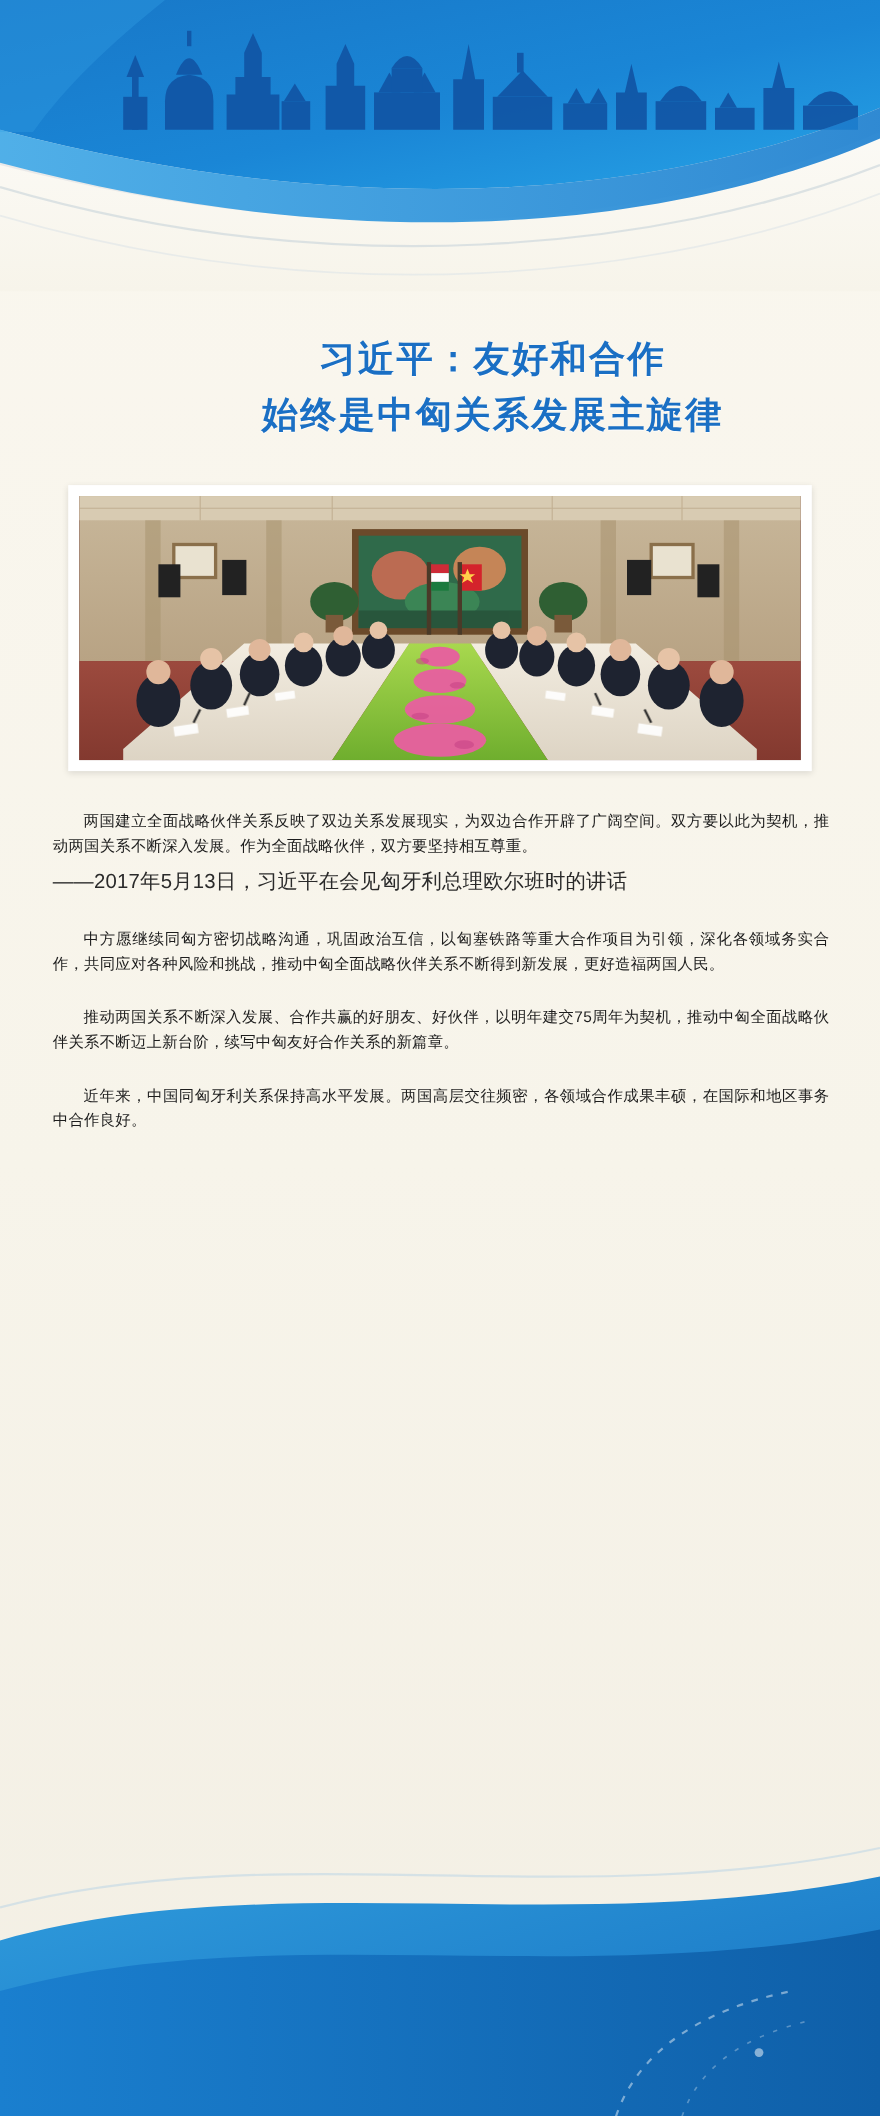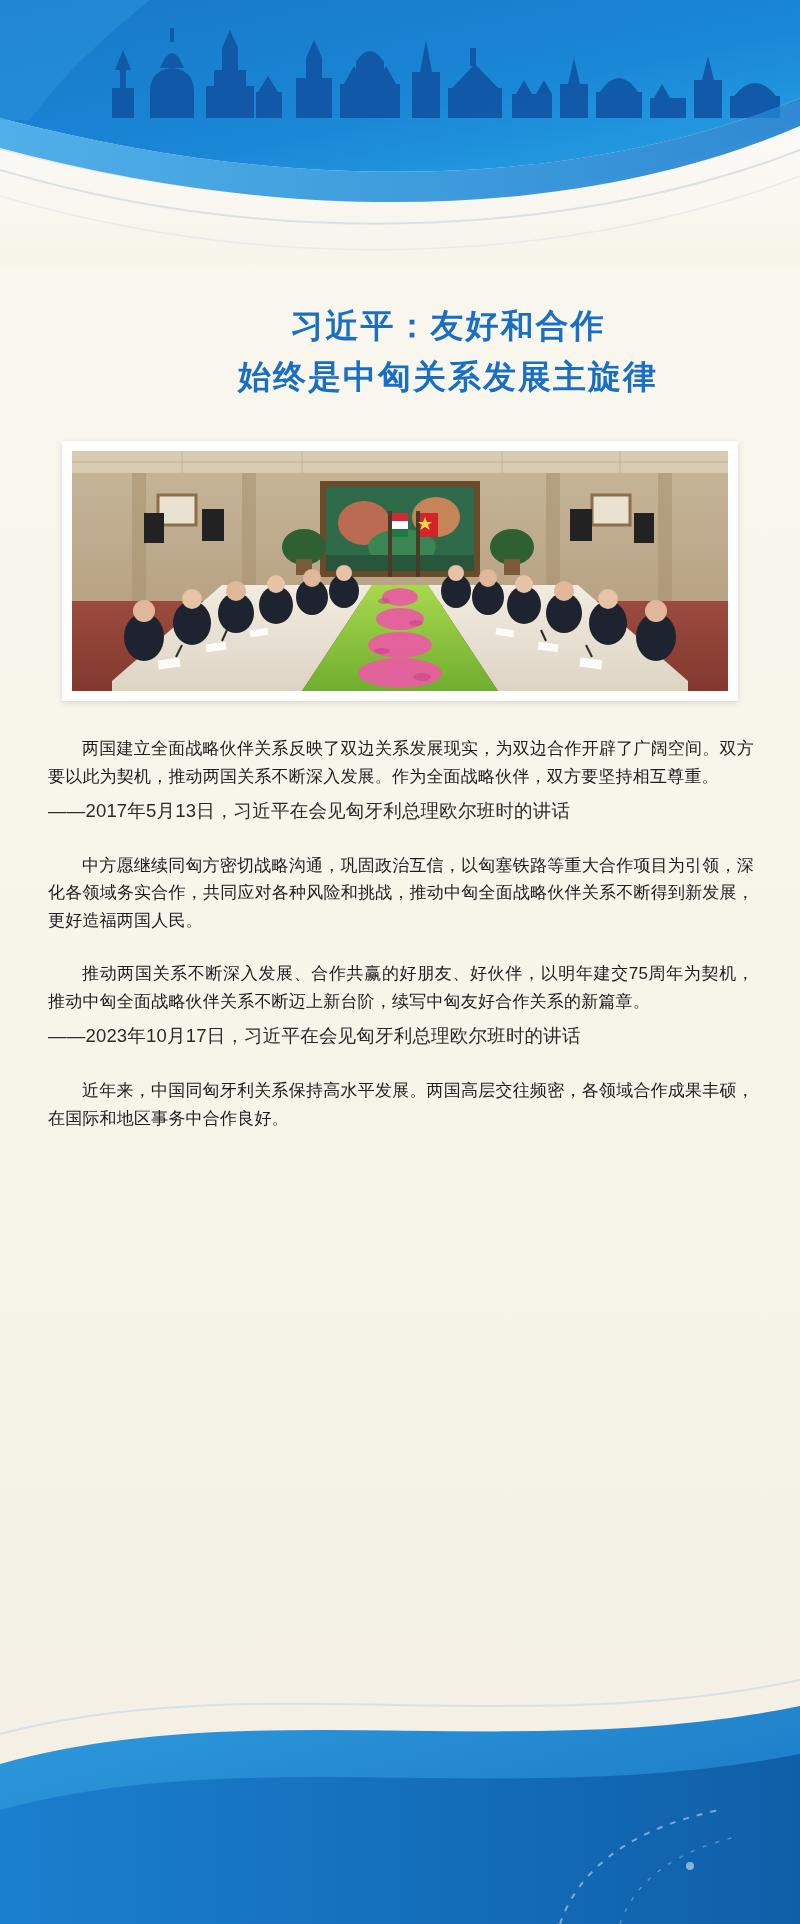--- a/index.html
+++ b/index.html
@@ -72,21 +72,21 @@
 
   
   .content {
     position: absolute;
     top: 735px;
     left: 48px;
     width: 706px;
   }
   .quote-block { margin-bottom: 26px; }
   .quote-text {
-    font-size: 17px;
+    font-size: 14px;
     line-height: 1.62;
     color: #1d1d1d;
     text-indent: 2em;
     text-align: justify;
     letter-spacing: 0.2px;
   }
   .quote-source {
     margin-top: 7px;
     font-size: 18.5px;
     line-height: 1.55;
@@ -343,21 +343,20 @@
       <div class="quote-text">两国建立全面战略伙伴关系反映了双边关系发展现实，为双边合作开辟了广阔空间。双方要以此为契机，推动两国关系不断深入发展。作为全面战略伙伴，双方要坚持相互尊重。</div>
       <div class="quote-source">——2017年5月13日，习近平在会见匈牙利总理欧尔班时的讲话</div>
     </div>
 
     <div class="quote-block">
       <div class="quote-text">中方愿继续同匈方密切战略沟通，巩固政治互信，以匈塞铁路等重大合作项目为引领，深化各领域务实合作，共同应对各种风险和挑战，推动中匈全面战略伙伴关系不断得到新发展，更好造福两国人民。</div>
     </div>
 
     <div class="quote-block">
       <div class="quote-text">推动两国关系不断深入发展、合作共赢的好朋友、好伙伴，以明年建交75周年为契机，推动中匈全面战略伙伴关系不断迈上新台阶，续写中匈友好合作关系的新篇章。</div>
-      <div class="quote-source">——2023年10月17日，习近平在会见匈牙利总理欧尔班时的讲话</div>
     </div>
 
     <div class="quote-block">
       <div class="quote-text">近年来，中国同匈牙利关系保持高水平发展。两国高层交往频密，各领域合作成果丰硕，在国际和地区事务中合作良好。</div>
     </div>
 
   </div>
 
   <div class="footer">
     <svg width="800" height="310" viewBox="0 0 800 310" xmlns="http://www.w3.org/2000/svg">

